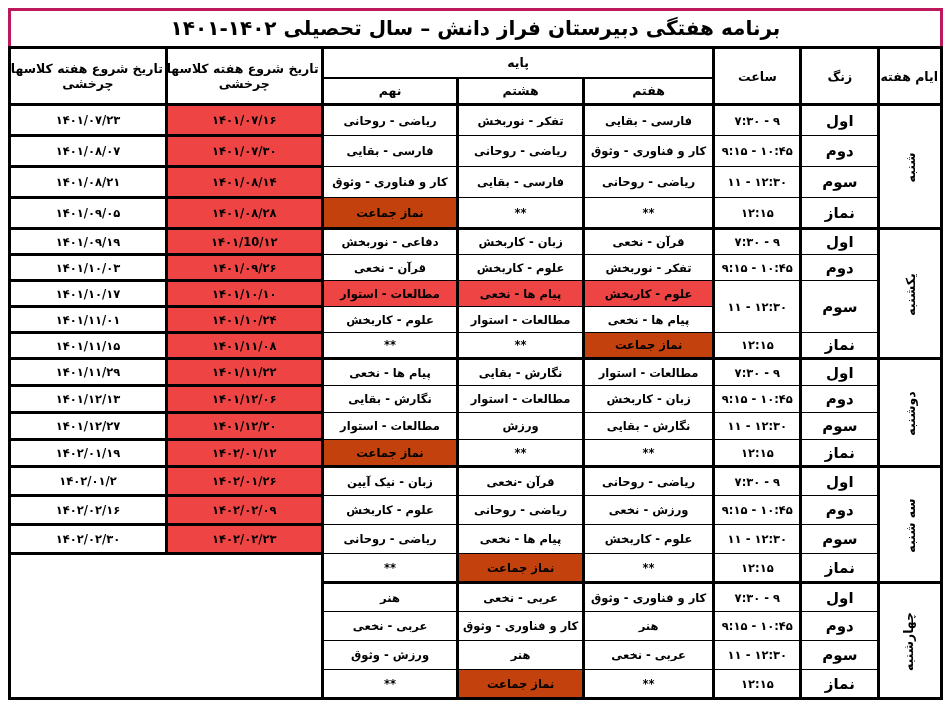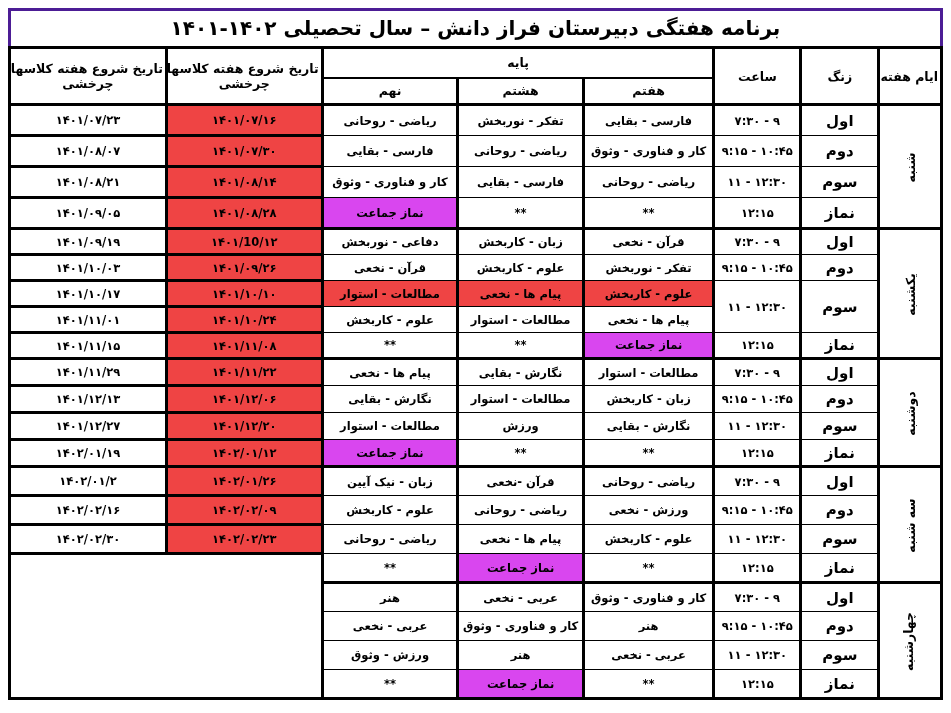--- a/index.html
+++ b/index.html
@@ -2,42 +2,42 @@
 <html lang="fa"><head>
 <meta charset="utf-8">
 <style>
   html,body { margin:0; padding:0; background:#fff; }
   body {
     width:951px; height:713px; overflow:hidden;
     font-family:"DejaVu Sans", sans-serif; font-weight:bold; color:#000;
   }
   .page { padding:8px; }
   .title-box {
-    border:3px solid #4c1d95; direction:rtl; text-align:center;
+    border:3px solid #be185d; direction:rtl; text-align:center;
     font-size:20px; font-weight:bold; padding:5px 0 6px 0; background:#fff;
   }
   table.sched {
     border-collapse:collapse; table-layout:fixed; width:935px;
     margin-top:-3px; direction:rtl; border:3px solid #000; background:#fff;
   }
   .sched th, .sched td {
     border:1.5px solid #000; border-left-width:3px; border-right-width:3px;
     text-align:center; vertical-align:middle; font-weight:bold;
     padding:0 2px; overflow:hidden; white-space:nowrap;
   }
   .sched thead th { font-size:12.5px; border-bottom-width:2px; }
   .sched thead tr.h1 { height:30px; }
   .sched thead tr.h2 { height:27px; }
   tr.bt > td, tr.bt > th { border-top-width:3px !important; }
   td.subj  { font-size:11.5px; }
   td.bell  { font-size:15px; }
   td.time  { font-size:11.5px; direction:ltr; }
   td.datec { font-size:11.5px; direction:ltr; border-top-width:3px; border-bottom-width:3px; }
   td.gray  { background:#ef4444; }
-  td.green { background:#d946ef; }
+  td.green { background:#c2410c; }
   td.daycell { }
   td.daycell .vtext {
     display:inline-block; transform:rotate(-90deg); white-space:nowrap; font-size:12.5px;
   }
   td.emptymerge { background:#fff; }
   tr.day-0 { height:31px; }
   tr.day-1 { height:26px; }
   tr.day-2 { height:27px; }
   tr.day-3 { height:29px; }
   tr.day-4 { height:29px; }

